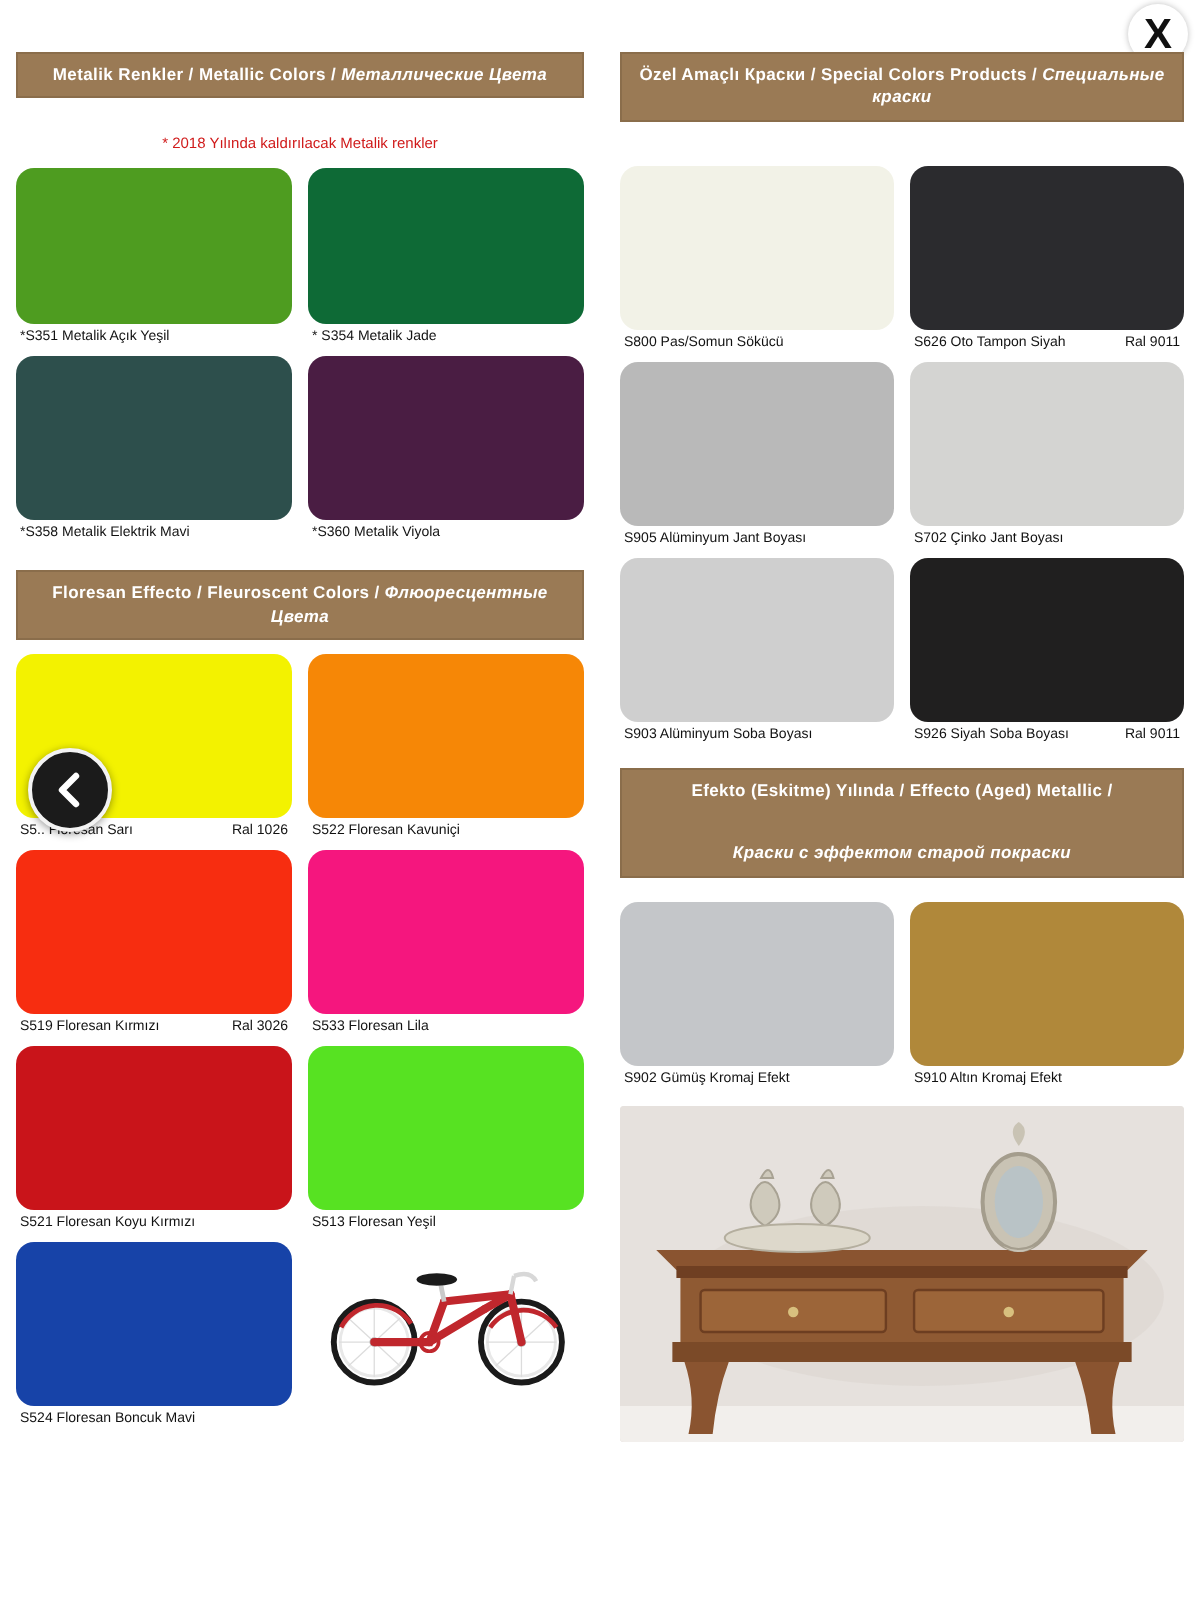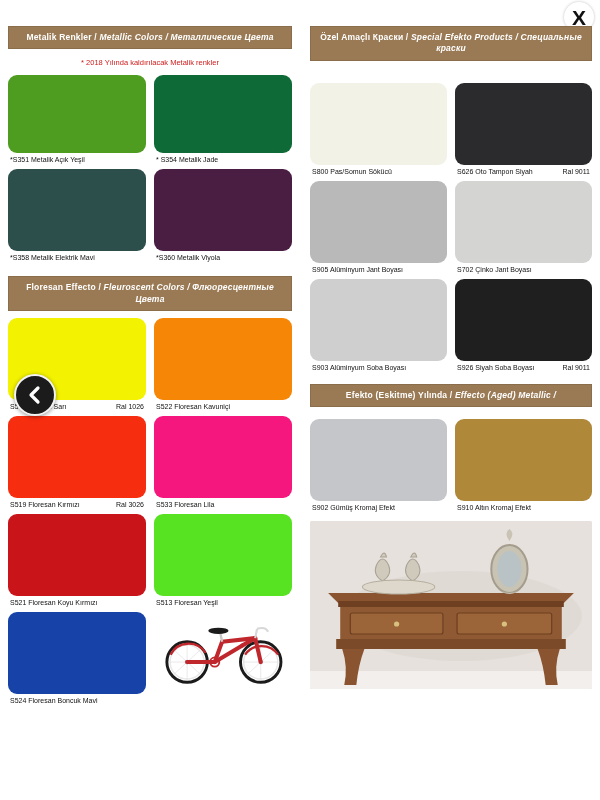--- a/index.html
+++ b/index.html
@@ -38,28 +38,29 @@
     background:#9a7a55;
     color:#ffffff;
     text-align:center;
     font-size:8.5px;
     font-weight:bold;
     letter-spacing:.2px;
     padding:5px 4px;
     line-height:1.35;
     border:1px solid #8a6d4b;
   }
-  .band .it { font-style:italic; }
+  .band .it { }
   .band .ru { font-style:italic;margin-top:20px; }
 
   .note {
     text-align:center;
     color:#d01b1b;
     font-size:7.5px;
     padding:9px 0 8px 0;
+    margin-top:9px;
   }
   .spacer-sm { height:9px; }
 
   
   .grid { display:flex; flex-wrap:wrap; }
   .cell { width:50%; padding:0 4px 0 0; margin-bottom:6px; }
   .cell:nth-child(even) { padding:0 0 0 4px; }
   .swatch {
     width:100%; height:78px;
     border-radius:9px;
@@ -257,21 +258,21 @@
             </svg>
           </div>
         </div>
       </div>
     </div>
 
     <div class="col col-right">
 
       <div class="band">
         <span>Özel Amaçlı Краски /</span>
-        <span class="it">Special Efekto Products /</span>
+        <span class="it">Special Colors Products /</span>
         <span class="ru">Специальные краски</span>
       </div>
 
       <div style="height:22px"></div>
 
       <div class="grid">
         <div class="cell">
           <div class="swatch tall" id="s0" style="background: rgb(242, 242, 231);"></div>
           <div class="caption">
             <span>S800 Pas/Somun Sökücü</span>
@@ -315,20 +316,21 @@
         </div>
       </div>
 
       <div style="height:7px"></div>
 
       <div class="band">
         <div>
           <span>Efekto (Eskitme) Yılında /</span>
           <span class="it">Effecto (Aged) Metallic /</span>
         </div>
+        <div class="ru">Краски с эффектом старой покраски</div>
       </div>
 
       <div style="height:12px"></div>
 
       <div class="grid">
         <div class="cell">
           <div class="swatch tall" id="a0" style="background: rgb(196, 198, 201);"></div>
           <div class="caption">
             <span>S902 Gümüş Kromaj Efekt</span>
             <span class="ral"></span>

